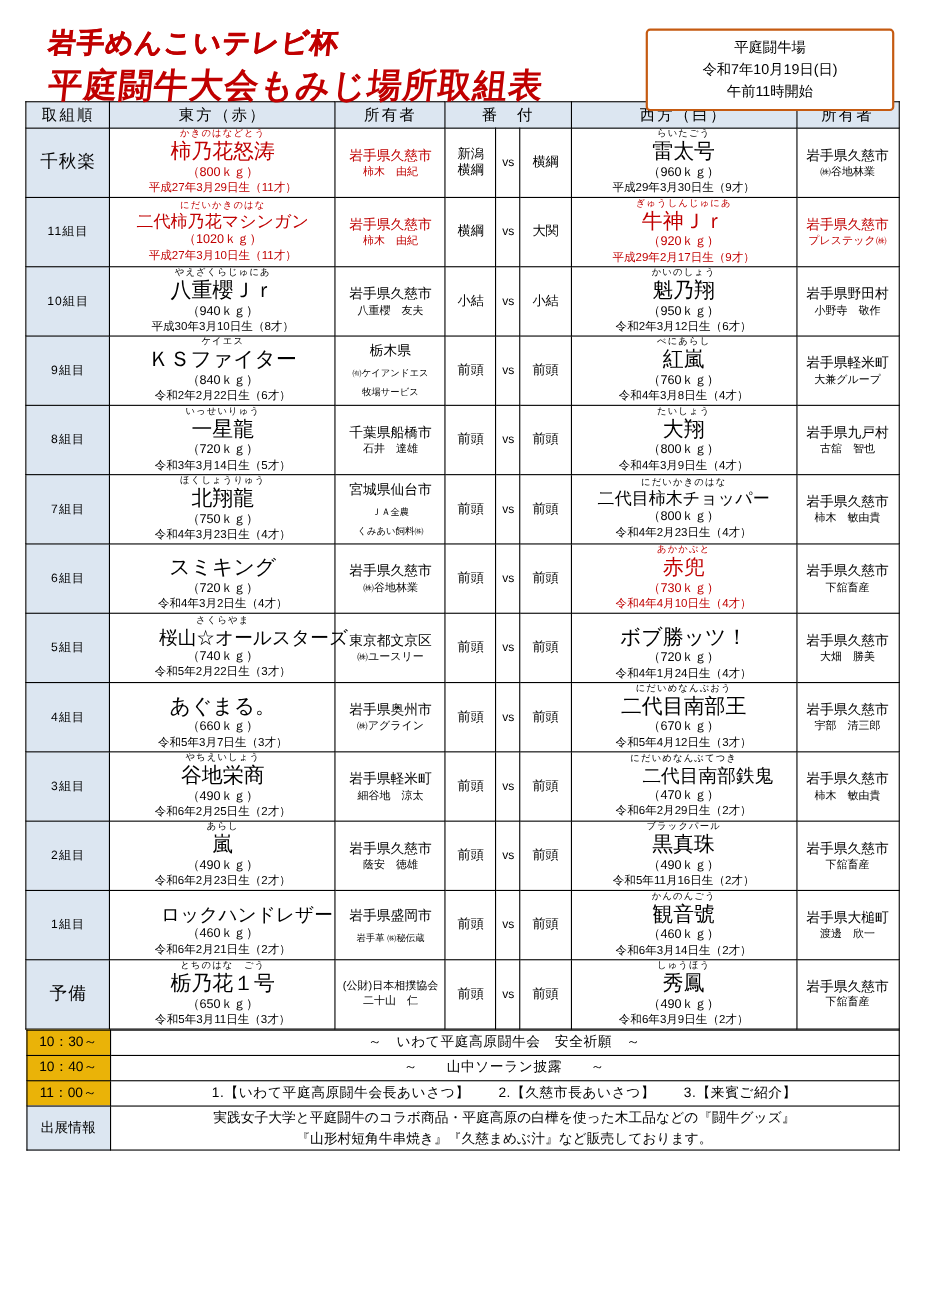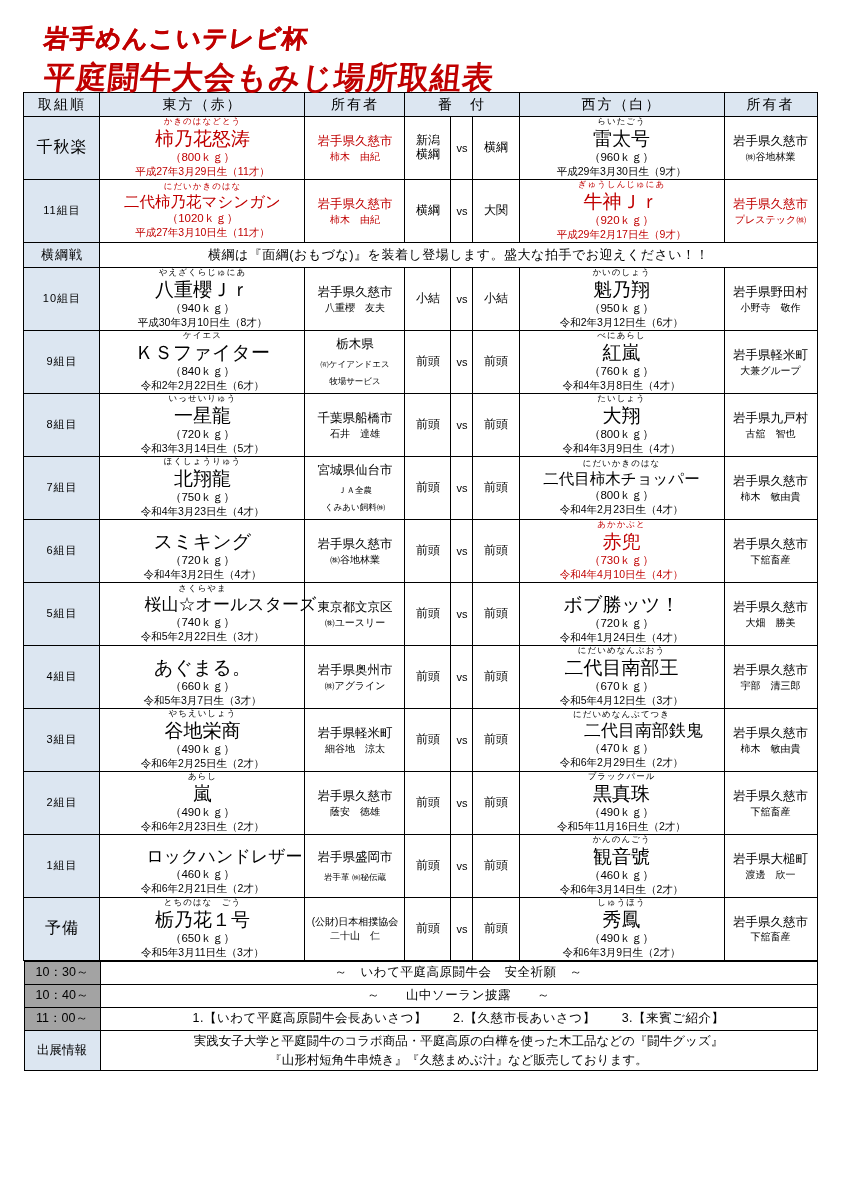--- a/index.html
+++ b/index.html
@@ -132,36 +132,41 @@
   table.sched td {
     border: 1px solid #000;
     text-align: center;
     vertical-align: middle;
     font-size: 12.5px;
     height: 23px;
     padding: 1px 2px;
   }
   td.timecell {
     width: 76px;
-    background: #a3a3a3;
+    background: #eab308;
     font-size: 12.5px;
   }
   td.schedtext { letter-spacing: 0.5px; }
   td.exhibit { font-size: 12px; line-height: 1.5; padding: 3px 4px; }
   td.exhibit-label { width: 76px; background: #dce6f1; font-size: 11px; }
 </style>
 </head>
 <body>
 
 <div class="page">
 
   <div class="header">
     <div class="title-block">
       <div class="title1">岩手めんこいテレビ杯</div>
       <div class="title2">平庭闘牛大会もみじ場所取組表</div>
+    </div>
+    <div class="infobox">
+      <div>平庭闘牛場</div>
+      <div>令和7年10月19日(日)</div>
+      <div>午前11時開始</div>
     </div>
   </div>
 
   <table class="main">
     <colgroup>
       <col style="width:76px">
         <col style="width:205px">
         <col style="width:100px">
       <col style="width:46px">
         <col style="width:22px">
@@ -227,24 +232,20 @@
         <div class="bname">牛神Ｊｒ</div>
         <div class="wt">（920ｋｇ）</div>
         <div class="bd">平成29年2月17日生（9才）</div>
       </td>
       <td class="ownercell own-hl">
         <div class="own1">岩手県久慈市</div>
         <div class="own2">プレステック㈱</div>
       </td>
     </tr>
 
-    <tr>
-      <td class="labelcell">横綱戦</td>
-      <td class="noticecell" colspan="7">横綱は『面綱(おもづな)』を装着し登場します。盛大な拍手でお迎えください！！</td>
-    </tr>
 
     <tr style="height:50px">
       <td class="ordercell small">10組目</td>
       <td class="namecell">
         <div class="ruby">やえざくらじゅにあ</div>
         <div class="bname">八重櫻Ｊｒ</div>
         <div class="wt">（940ｋｇ）</div>
         <div class="bd">平成30年3月10日生（8才）</div>
       </td>
       <td class="ownercell">

